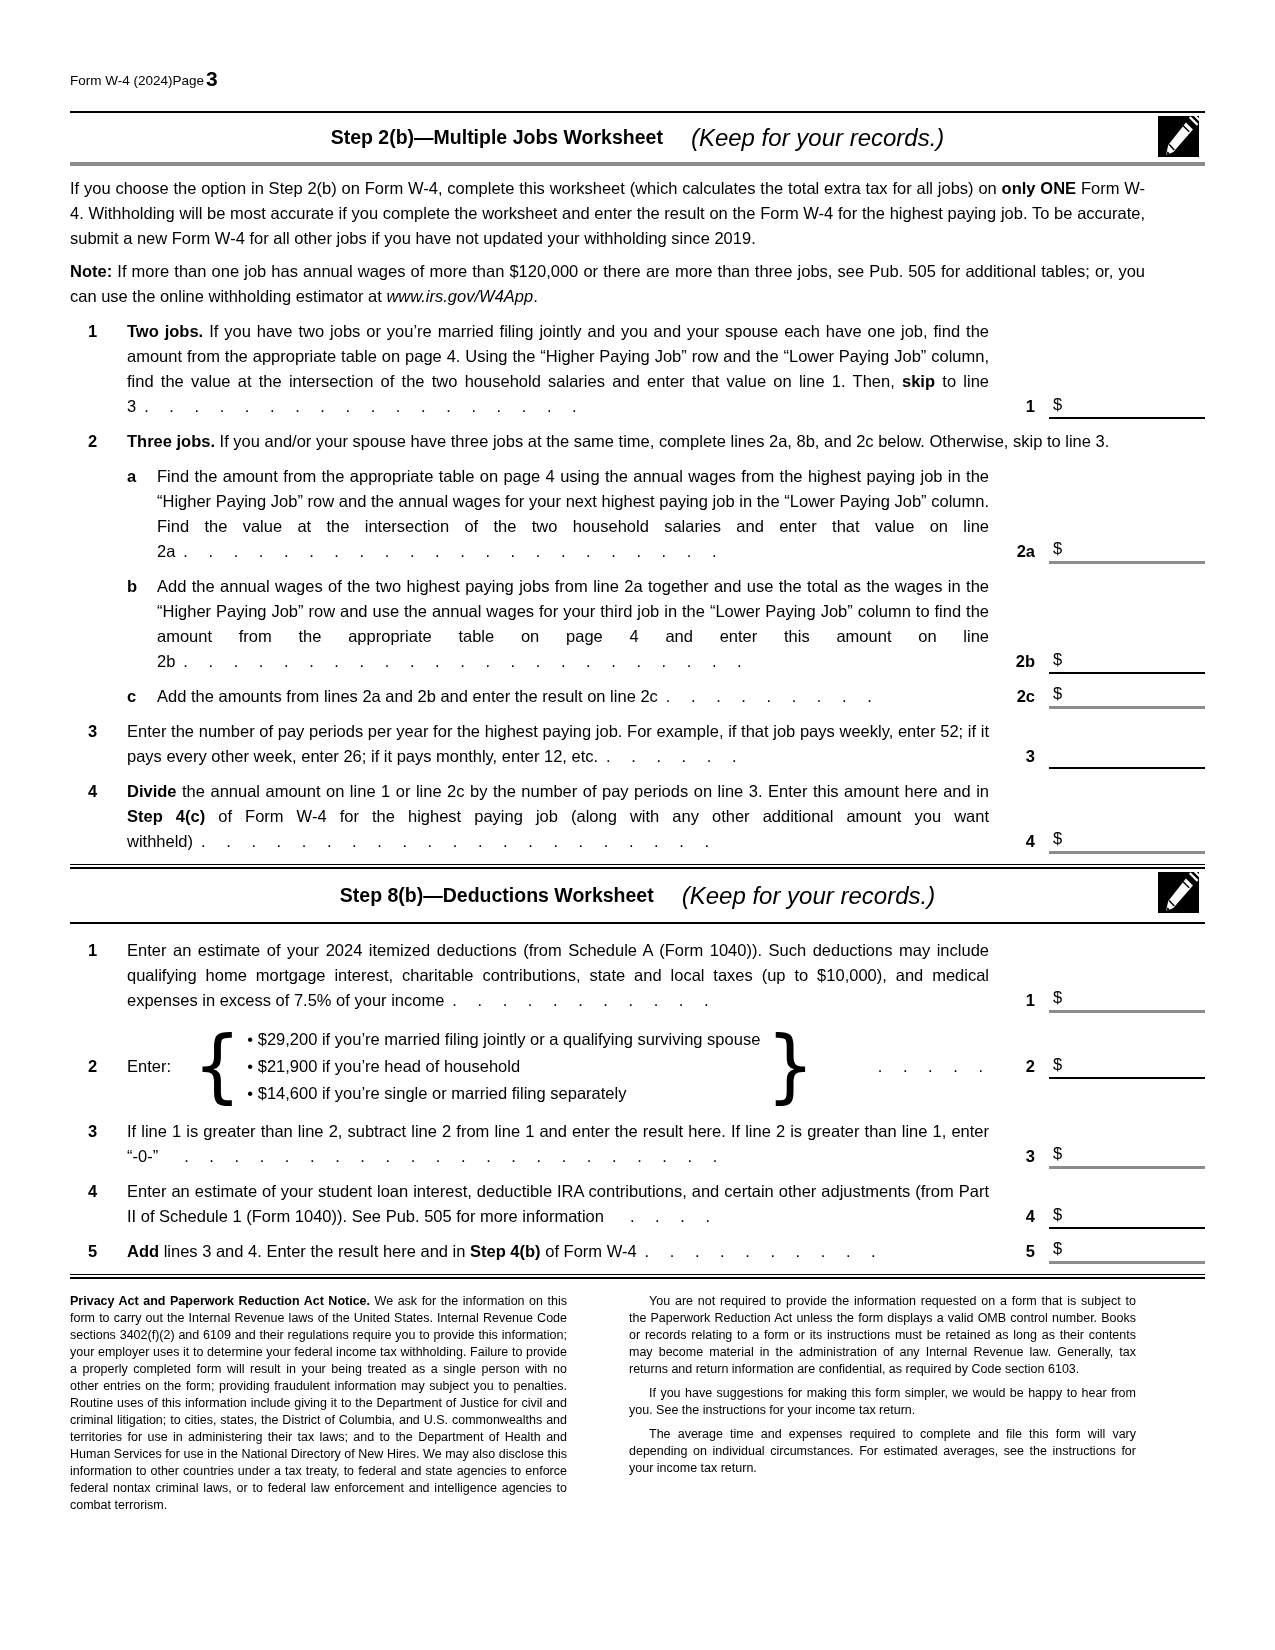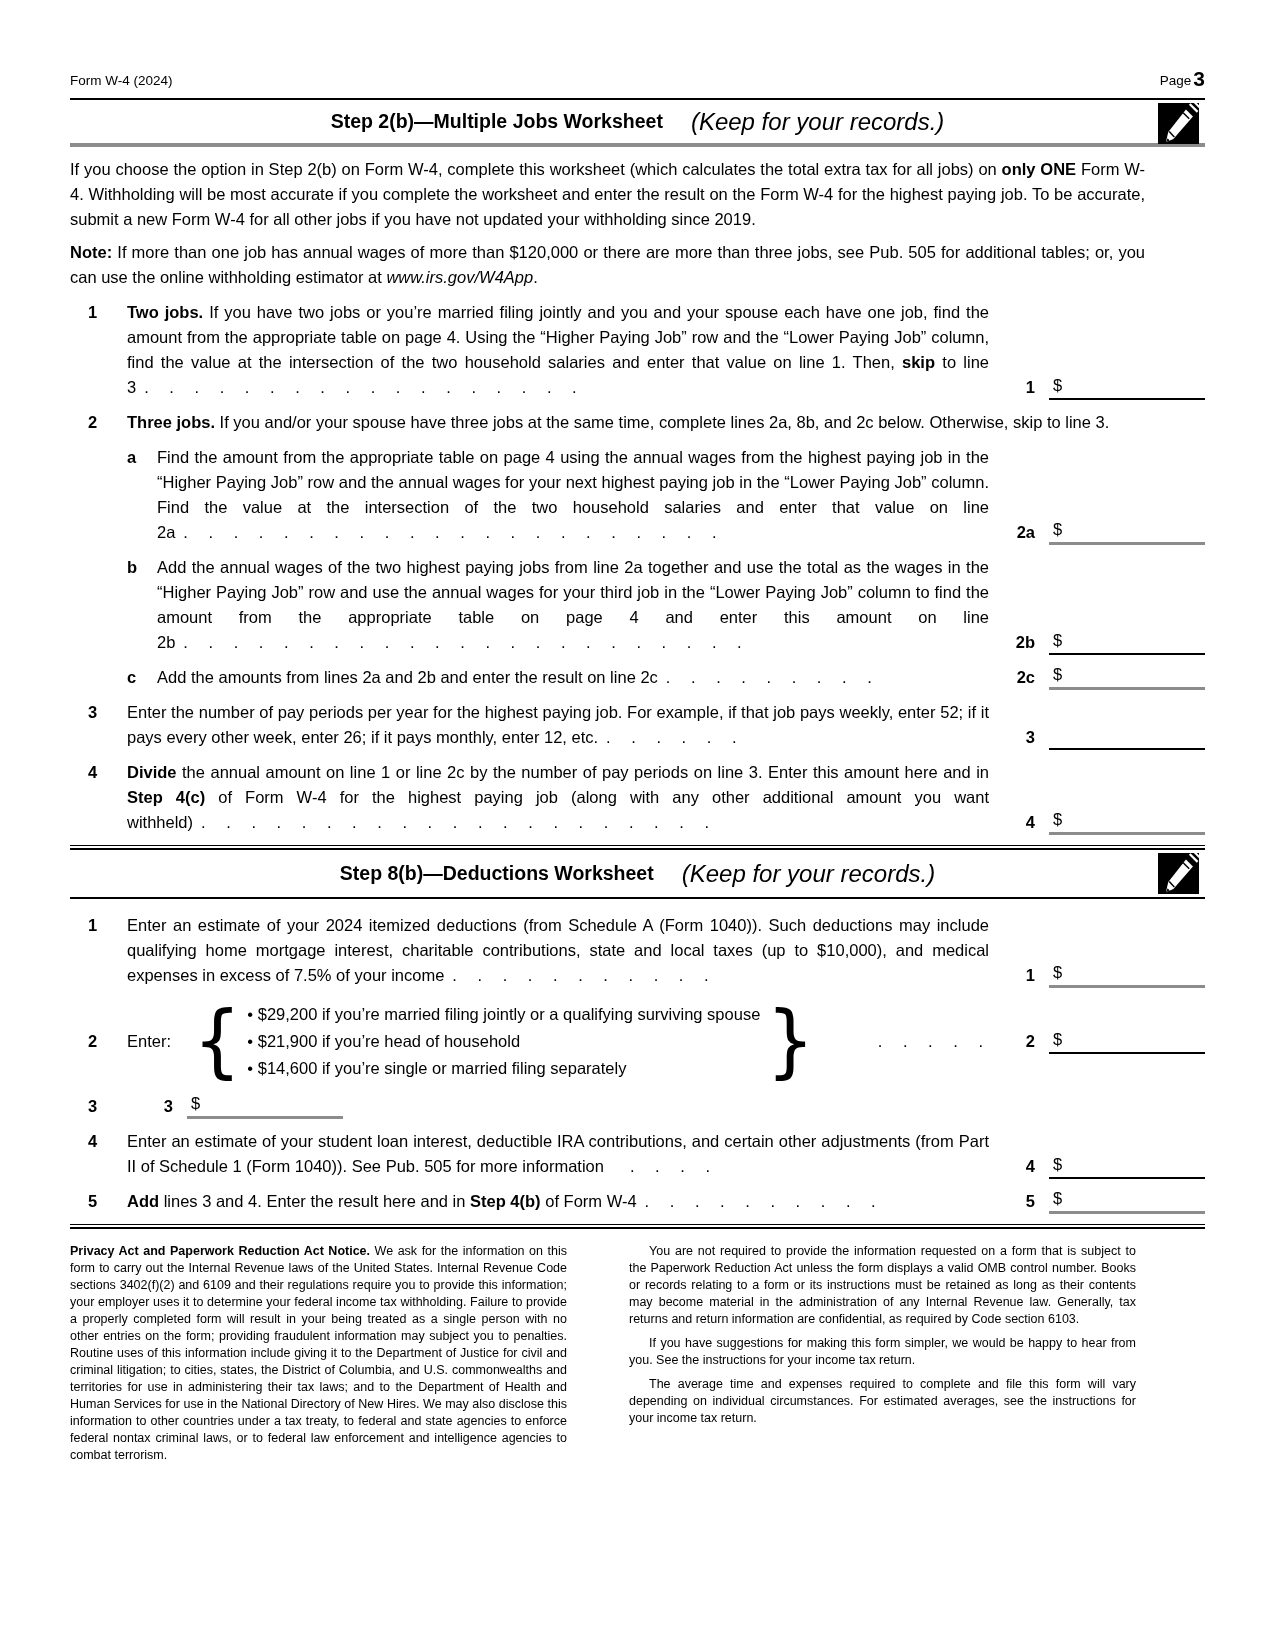--- a/index.html
+++ b/index.html
@@ -1,27 +1,27 @@
 <!DOCTYPE html>
 <html><head>
 <meta charset="utf-8">
 <style>
   * { margin:0; padding:0; box-sizing:border-box; }
   html,body { width:1275px; height:1650px; background:#fff; color:#000;
     font-family:"Liberation Sans", sans-serif; overflow:hidden; }
   .page { padding:70px 70px 0 70px; width:1275px; }
 
   
-  .pagehead { display:flex; justify-content:space-between; align-items:flex-end; padding-bottom:10px; }
+  .pagehead { display:flex; align-items:flex-end; padding-bottom:23px; }
   .form-id { font-size:13.5px; }
   .page-ind { font-size:13.5px; display:flex; align-items:flex-end; gap:2px; }
   .page-num { font-size:21px; font-weight:700; line-height:18px; }
 
   
-  .band { position:relative; height:49px; display:flex; align-items:center; justify-content:center; gap:28px; }
+  .band { position:relative; height:55px; display:flex; align-items:center; justify-content:center; gap:28px; }
   .band1 { border-top:2.5px solid #000; border-bottom:4px solid #8c8c8c; }
   .band2 { border-bottom:2px solid #000; }
   .band-title { font-weight:700; font-size:19.5px; }
   .band-sub { font-style:italic; font-size:24px; }
   .pencil { position:absolute; right:6px; top:3px; width:41px; height:41px; }
   .double-rule { height:5px; border-top:1.5px solid #000; border-bottom:2.5px solid #000; }
 
   
   .lead { font-size:16.5px; line-height:25px; text-align:justify; padding-right:60px; }
   .intro { margin-top:10px; }
@@ -193,20 +193,21 @@
       <span class="brace">}</span>
       <span class="dots enter-dots">. . . . .</span>
       <div class="wref">2</div>
       <div class="wfield u-black">
           <span class="dollar">$</span>
         </div>
     </div>
 
     <div class="wrow">
       <div class="wnum">3</div>
+      <div class="wtext"><span>If line 1 is greater than line 2, subtract line 2 from line 1 and enter the result here. If line 2 is greater than line 1, enter “-0-”</span><span class="dots dots-gap">. . . . . . . . . . . . . . . . . . . . . .</span></div>
       <div class="wref">3</div>
       <div class="wfield u-gray">
           <span class="dollar">$</span>
         </div>
     </div>
 
     <div class="wrow">
       <div class="wnum">4</div>
       <div class="wtext"><span>Enter an estimate of your student loan interest, deductible IRA contributions, and certain other adjustments (from Part II of Schedule 1 (Form 1040)). See Pub. 505 for more information</span><span class="dots dots-gap">. . . .</span></div>
       <div class="wref">4</div>

